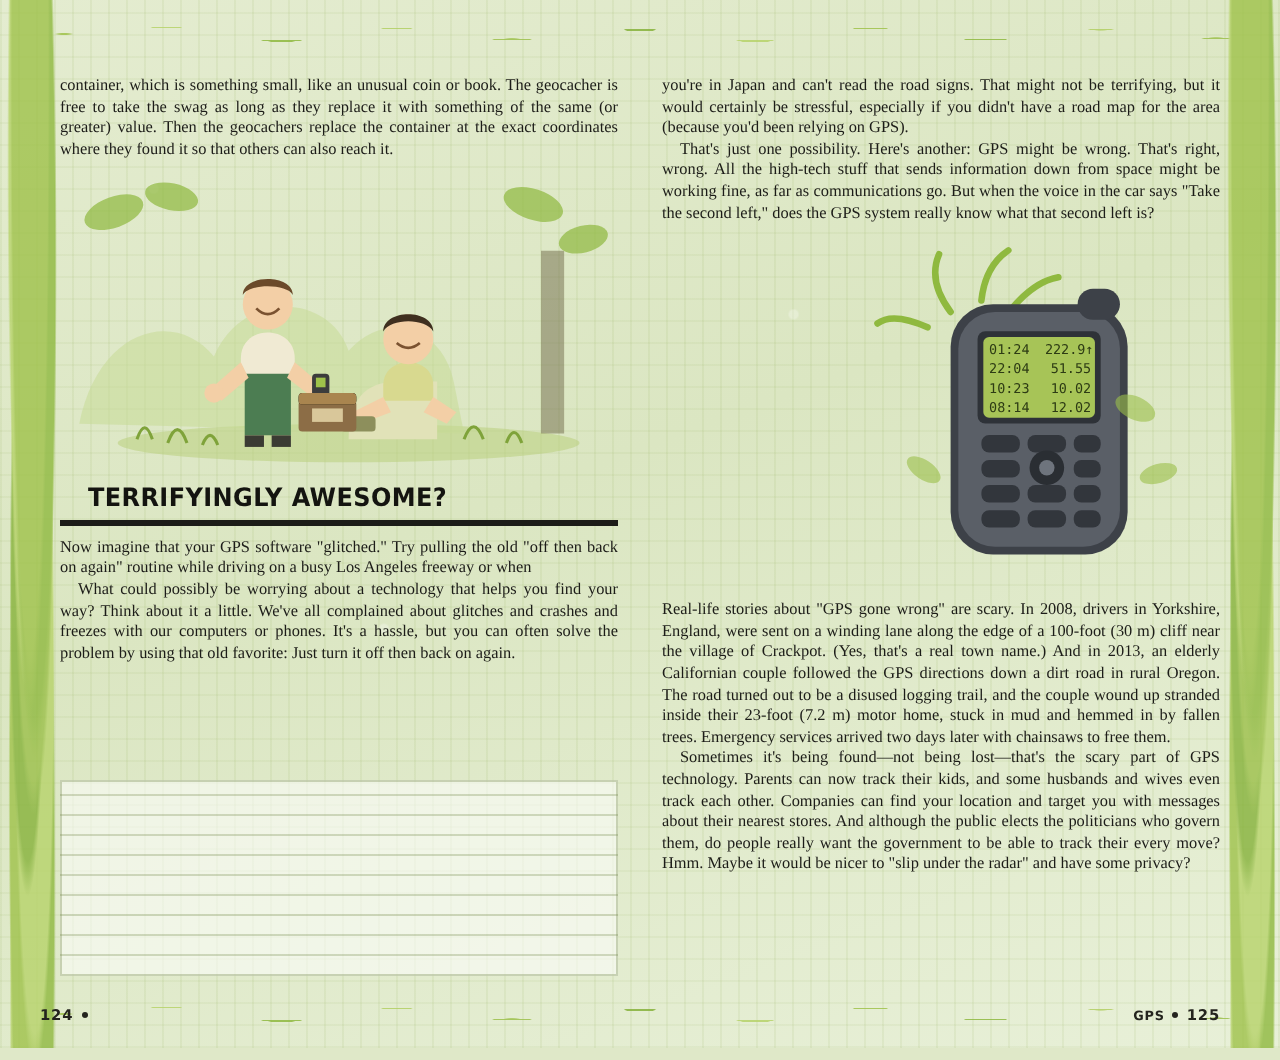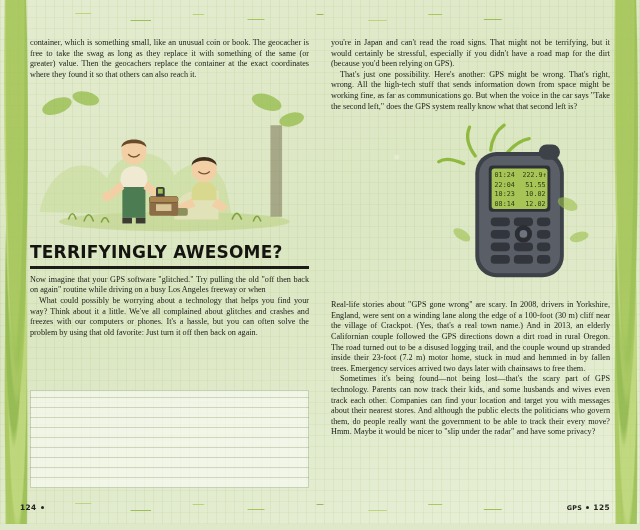--- a/index.html
+++ b/index.html
@@ -68,22 +68,22 @@
 
   p.body {
     margin:0; font-size:8.2px; line-height:10.6px;
     text-align:justify; color:#1c1c18; text-indent:0;
     hyphens:auto;
   }
   p.body + p.body { text-indent:9px; }
 
   h2.heading {
     font-family:"DejaVu Sans", sans-serif;
-    font-weight:bold; font-size:17px; letter-spacing:.2px;
-    color:#141410; margin:0 0 4px 0; text-transform:uppercase;
+    font-weight:bold; font-size:12px; letter-spacing:.2px;
+    color:#141410; margin:0 0 4px 14px; text-transform:uppercase;
     transform:scale(1,1.06); transform-origin:left bottom;
   }
   .rule {
     height:2.5px; background:#1c1c18; margin:3px 0 6px 0;
   }
 
   
   .illo {
     position:relative; width:100%; height:150px; margin:4px 0 8px 0;
   }
@@ -189,21 +189,21 @@
         <h2 class="heading">TERRIFYINGLY AWESOME?</h2>
         <div class="rule"></div>
 
         <p class="body">Now imagine that your GPS software "glitched." Try pulling the old "off then back on again" routine while driving on a busy Los Angeles freeway or when</p>
         <p class="body">What could possibly be worrying about a technology that helps you find your way? Think about it a little. We've all complained about glitches and crashes and freezes with our computers or phones. It's a hassle, but you can often solve the problem by using that old favorite: Just turn it off then back on again.</p>
 
         <div class="lined-box"></div>
       </div>
 
       <div class="col">
-        <p class="body">you're in Japan and can't read the road signs. That might not be terrifying, but it would certainly be stressful, especially if you didn't have a road map for the dirt (because you'd been relying on GPS).</p>
+        <p class="body">you're in Japan and can't read the road signs. That might not be terrifying, but it would certainly be stressful, especially if you didn't have a road map for the area (because you'd been relying on GPS).</p>
         <p class="body">That's just one possibility. Here's another: GPS might be wrong. That's right, wrong. All the high-tech stuff that sends information down from space might be working fine, as far as communications go. But when the voice in the car says "Take the second left," does the GPS system really know what that second left is?</p>
 
         <div class="gps-illo">
           <svg viewBox="0 0 290 176" preserveAspectRatio="xMidYMid meet">
 
             <g stroke="#8fb93f" stroke-width="3.4" fill="none" stroke-linecap="round">
               <path d="M150 36 q-12 -16 -6 -30"></path>
               <path d="M166 30 q2 -18 14 -26"></path>
               <path d="M182 34 q12 -14 24 -16"></path>
               <path d="M138 44 q-18 -8 -26 -2"></path>

